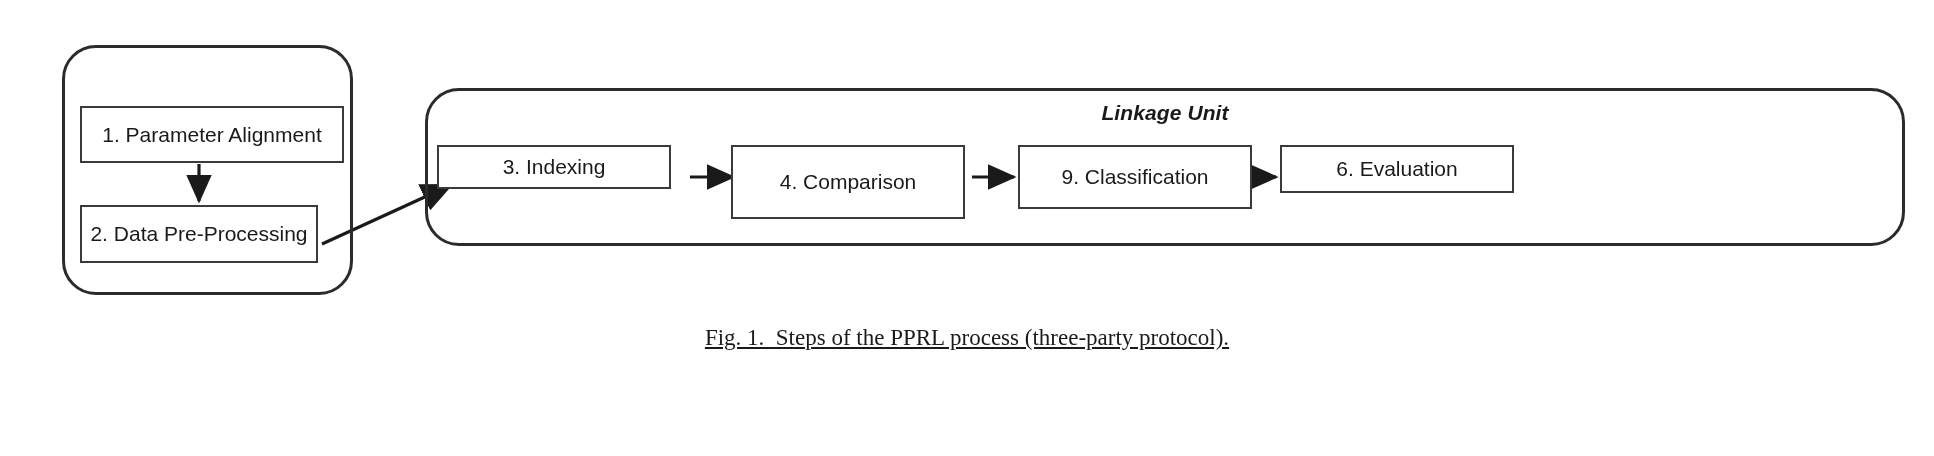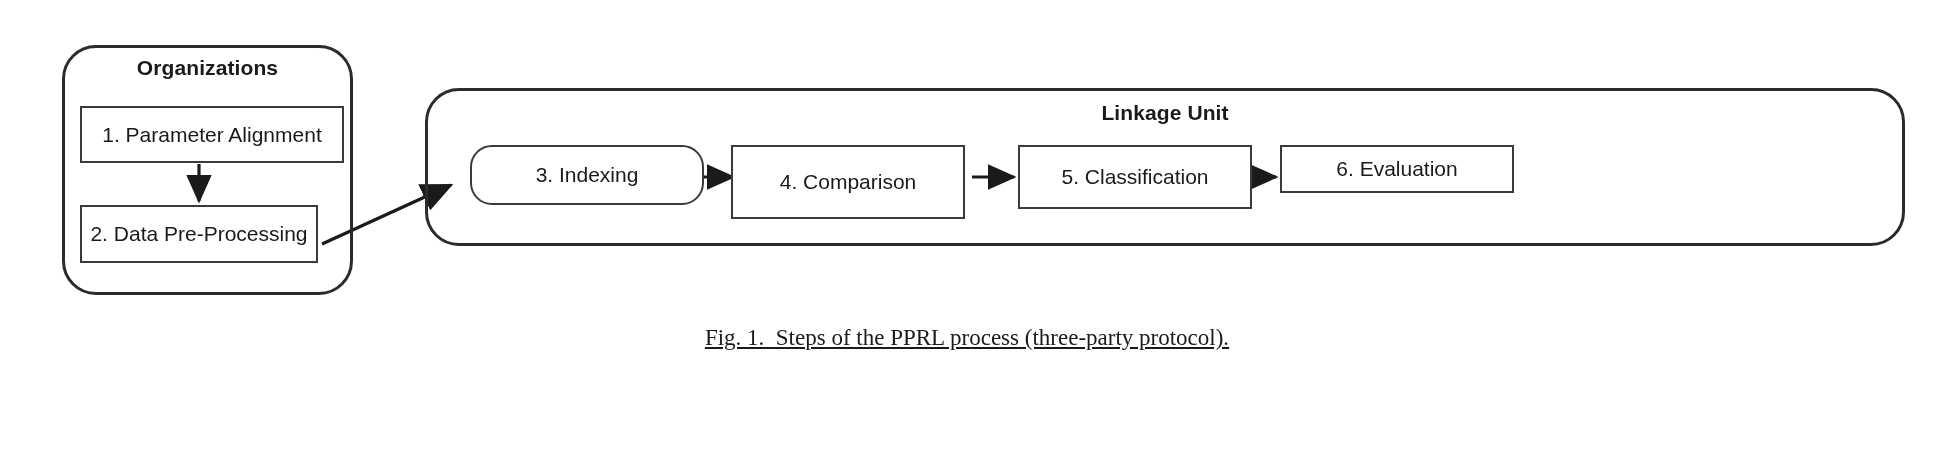--- a/index.html
+++ b/index.html
@@ -63,40 +63,41 @@
     left: 62px;
     top: 56px;
     width: 291px;
     text-align: center;
   }
   #linkage-unit-title {
     left: 425px;
     top: 101px;
     width: 1480px;
     text-align: center;
+    font-style: italic;
   }
 
   
   .step-box {
     position: absolute;
     border: 2.5px solid #3a3a3a;
     background: #ffffff;
     box-sizing: border-box;
     display: flex;
     align-items: center;
     justify-content: center;
     font-size: 21px;
     color: #1a1a1a;
     white-space: nowrap;
   }
 
   #step-1 { left: 80px;  top: 106px; width: 264px; height: 57px; }
   #step-2 { left: 80px;  top: 205px; width: 238px; height: 58px; }
 
-  #step-3 { left: 470px;  top: 145px; width: 234px; height: 60px; border-radius: 22px; }
+  #step-3 { left: 437px;  top: 145px; width: 234px; height: 44px; }
   #step-4 { left: 717px;  top: 145px; width: 234px; height: 74px; margin-left: 14px; }
   #step-5 { left: 1018px; top: 145px; width: 234px; height: 64px; }
   #step-6 { left: 1280px; top: 145px; width: 234px; height: 48px; }
 
   
   #figure-caption {
     position: absolute;
     left: 0;
     top: 325px;
     width: 1934px;
@@ -128,32 +129,31 @@
     <line x1="322" y1="244" x2="451" y2="185" stroke="#1a1a1a" stroke-width="3.2" marker-end="url(#arrowhead-thin)"></line>
 
     <line x1="690" y1="177" x2="733" y2="177" stroke="#1a1a1a" stroke-width="3.2" marker-end="url(#arrowhead)"></line>
 
     <line x1="972" y1="177" x2="1014" y2="177" stroke="#1a1a1a" stroke-width="3.2" marker-end="url(#arrowhead)"></line>
 
     <line x1="1253" y1="177" x2="1276" y2="177" stroke="#1a1a1a" stroke-width="3.2" marker-end="url(#arrowhead)"></line>
   </svg>
 
   <div class="group-box" id="organizations-group"></div>
-  <div class="group-title" id="organizations-title">Organizations</div>
 
   <div class="step-box" id="step-1">1. Parameter Alignment</div>
 
   <div class="step-box" id="step-2">2. Data Pre-Processing</div>
 
   <div class="group-box" id="linkage-unit-group"></div>
   <div class="group-title" id="linkage-unit-title">Linkage Unit</div>
 
   <div class="step-box" id="step-3">3. Indexing</div>
 
   <div class="step-box" id="step-4">4. Comparison</div>
 
-  <div class="step-box" id="step-5">5. Classification</div>
+  <div class="step-box" id="step-5">9. Classification</div>
 
   <div class="step-box" id="step-6">6. Evaluation</div>
 
   <div id="figure-caption">Fig. 1.  Steps of the PPRL process (three-party protocol).</div>
 
 </div>
 
 </body></html>

